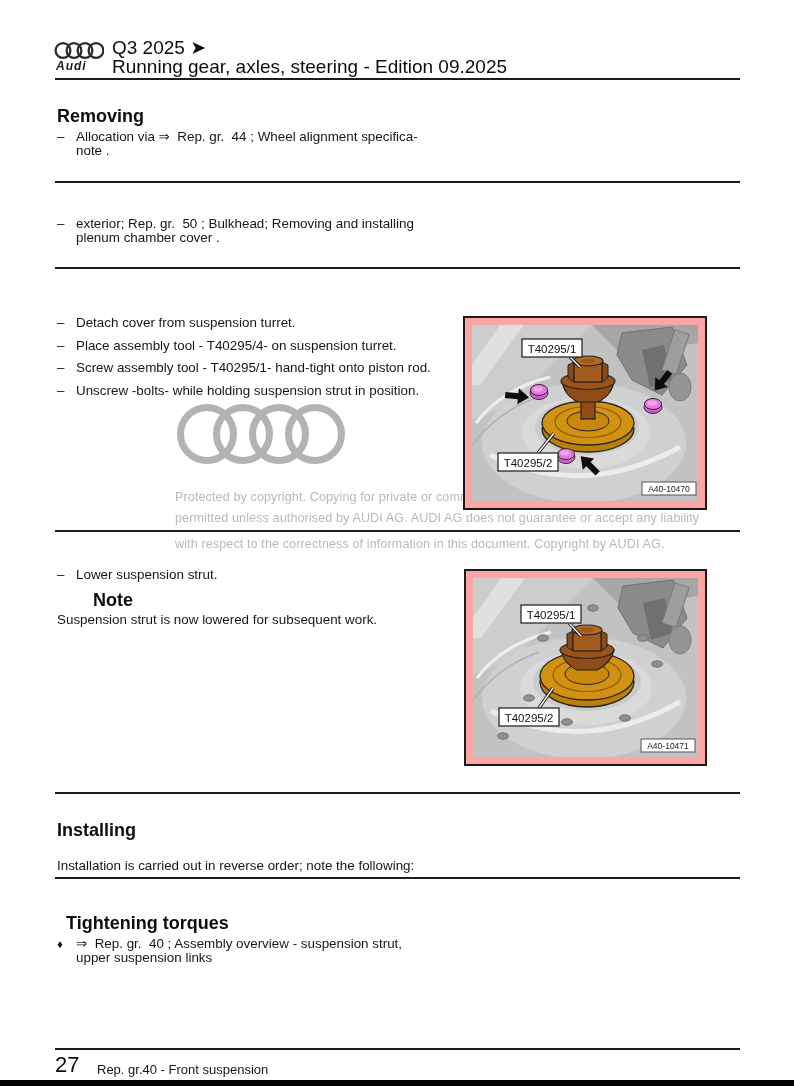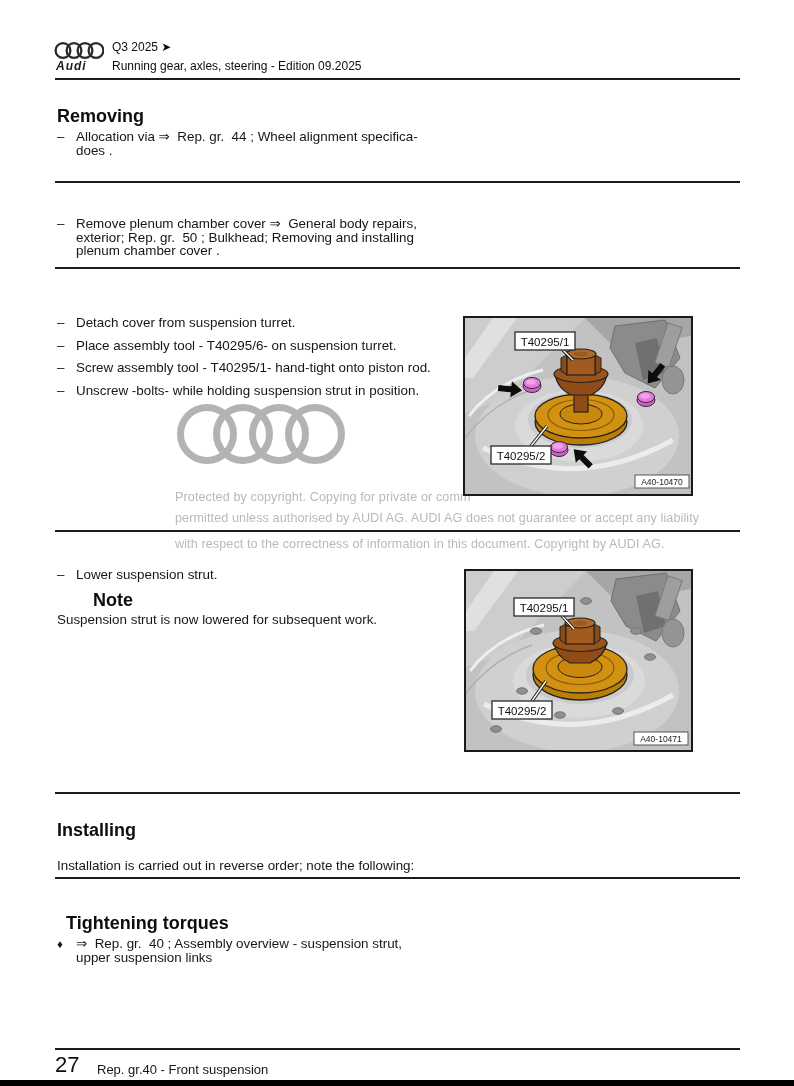--- a/index.html
+++ b/index.html
@@ -5,22 +5,22 @@
   html,body{margin:0;padding:0;background:#ffffff;}
   #page{position:relative;width:794px;height:1086px;background:#ffffff;overflow:hidden;
         font-family:"Liberation Sans",sans-serif;color:#111;}
   .abs{position:absolute;}
   .t{white-space:pre-wrap;font-size:13.4px;line-height:13.5px;color:#161616;}
   .h{font-size:18px;font-weight:bold;color:#0d0d0d;white-space:pre;}
   .item{display:flex;}
   .dash{width:19px;flex:0 0 19px;}
   .rule{background:#1c1c1c;}
   .wm{white-space:pre;font-size:12.6px;line-height:21px;color:#b9b9b9;letter-spacing:.1px;}
-  .figbox{border:2px solid #1a1a1a;background:#fca5a5;padding:0;}
-  .title{font-size:12px;line-height:19px;white-space:pre;color:#0d0d0d;}
+  .figbox{border:2px solid #1a1a1a;background:#fca5a5;padding:7px;}
+  .title{font-size:19px;line-height:19px;white-space:pre;color:#0d0d0d;}
   .figlabel{font-size:11.5px;}
   svg text{font-family:"Liberation Sans",sans-serif;}
 </style>
 </head>
 <body>
 
 <div id="page">
 
   <svg class="abs" style="left:54px;top:41px;" width="50" height="19" viewBox="0 0 50 19">
     <circle cx="9" cy="9.5" r="7.4" fill="none" stroke="#2a2a2a" stroke-width="2.3"></circle>
@@ -32,42 +32,41 @@
   <div class="abs title" style="left:112px;top:38px;">Q3 2025 ➤</div>
   <div class="abs title" style="left:112px;top:57px;">Running gear, axles, steering - Edition 09.2025</div>
   <div class="abs rule" style="left:55px;top:78px;width:685px;height:2.4px;"></div>
 
   <div class="abs h" style="left:57px;top:106px;">Removing</div>
 
   <div class="abs item" style="left:57px;top:130px;width:420px;">
     <div class="dash t">–</div>
     <div>
       <div class="t">Allocation via ⇒  Rep. gr.  44 ; Wheel alignment specifica-</div>
-      <div class="t">does .</div>
+      <div class="t">note .</div>
     </div>
   </div>
   <div class="abs rule" style="left:55px;top:181px;width:685px;height:1.8px;"></div>
 
   <div class="abs item" style="left:57px;top:217px;width:430px;">
     <div class="dash t">–</div>
     <div>
-      <div class="t">Remove plenum chamber cover ⇒  General body repairs,</div>
       <div class="t">exterior; Rep. gr.  50 ; Bulkhead; Removing and installing</div>
       <div class="t">plenum chamber cover .</div>
     </div>
   </div>
   <div class="abs rule" style="left:55px;top:267px;width:685px;height:1.8px;"></div>
 
   <div class="abs item" style="left:57px;top:316px;">
     <div class="dash t">–</div>
     <div class="t">Detach cover from suspension turret.</div>
   </div>
   <div class="abs item" style="left:57px;top:339px;">
     <div class="dash t">–</div>
-    <div class="t">Place assembly tool - T40295/6- on suspension turret.</div>
+    <div class="t">Place assembly tool - T40295/4- on suspension turret.</div>
   </div>
   <div class="abs item" style="left:57px;top:361px;">
     <div class="dash t">–</div>
     <div class="t">Screw assembly tool - T40295/1- hand-tight onto piston rod.</div>
   </div>
   <div class="abs item" style="left:57px;top:384px;">
     <div class="dash t">–</div>
     <div class="t">Unscrew -bolts- while holding suspension strut in position.</div>
   </div>
 

